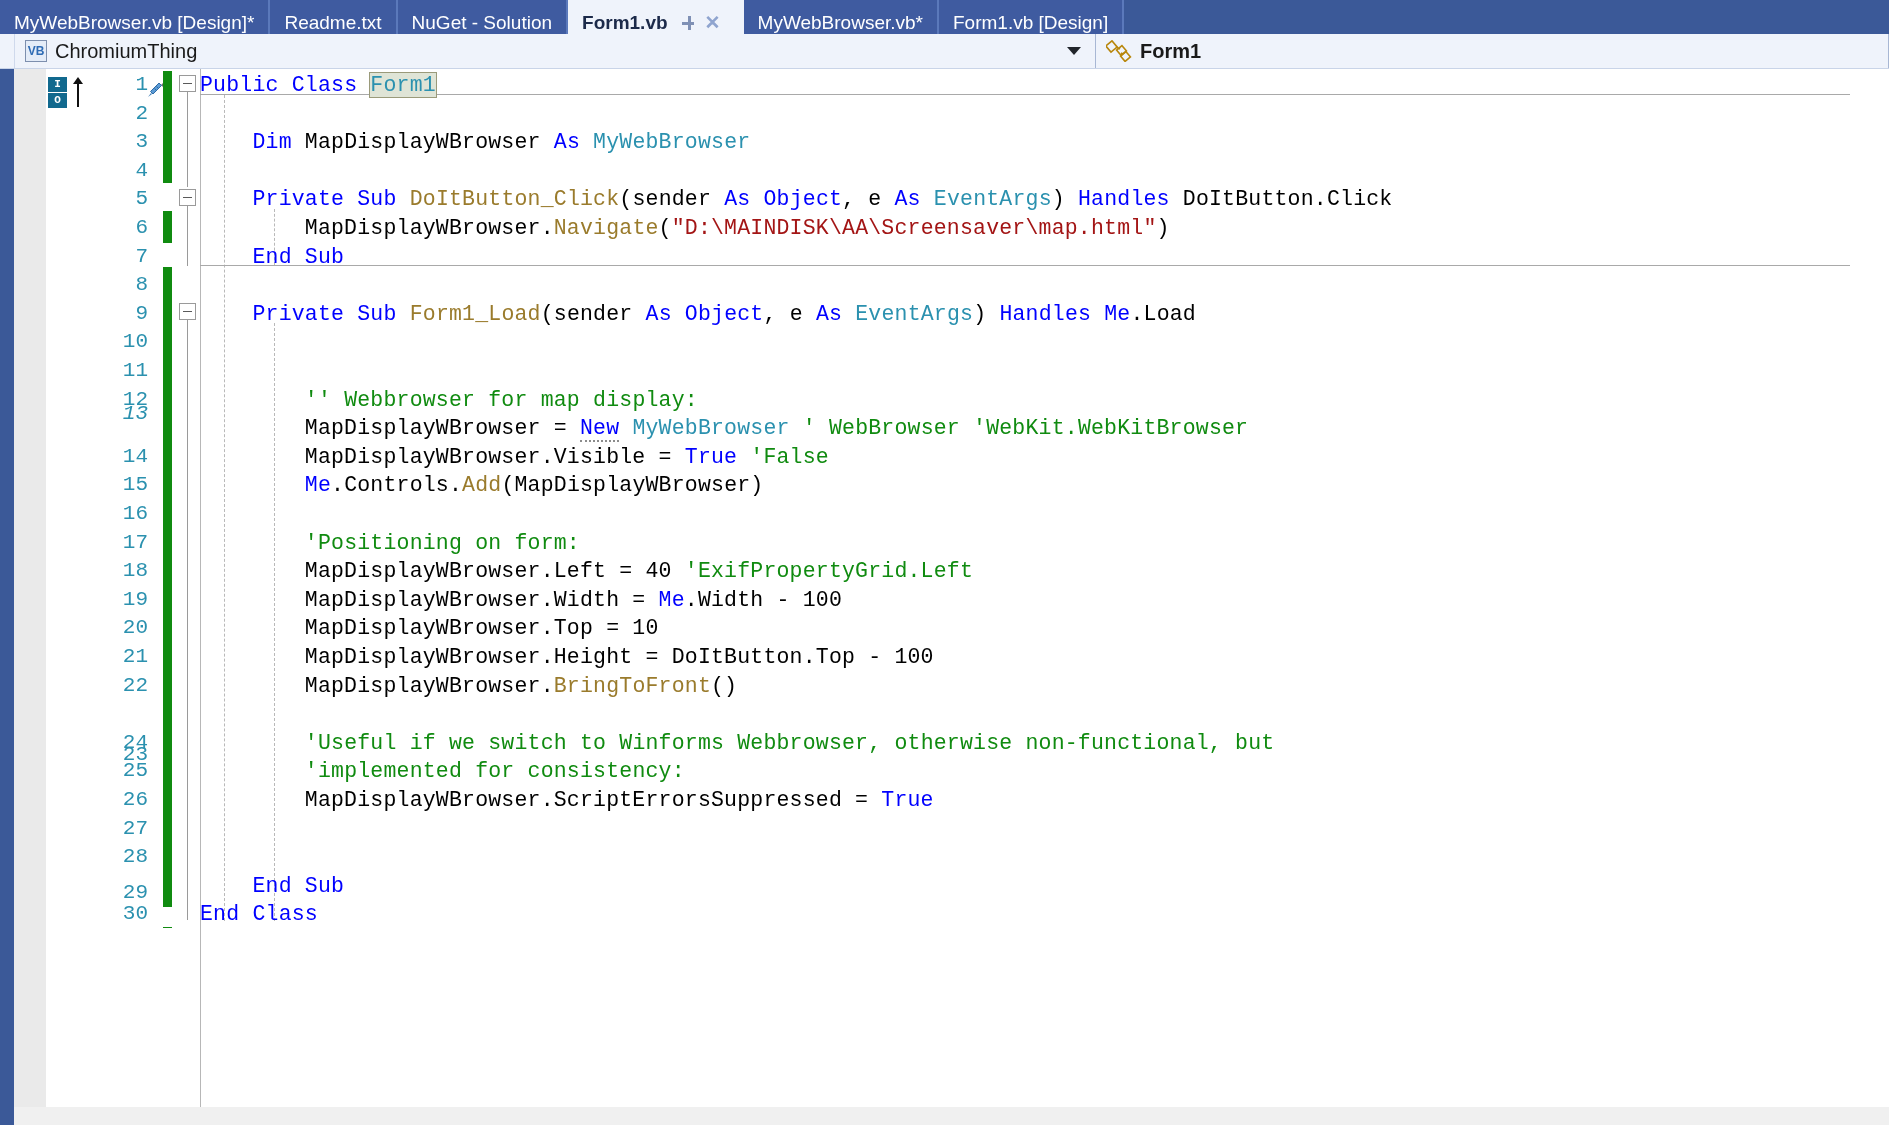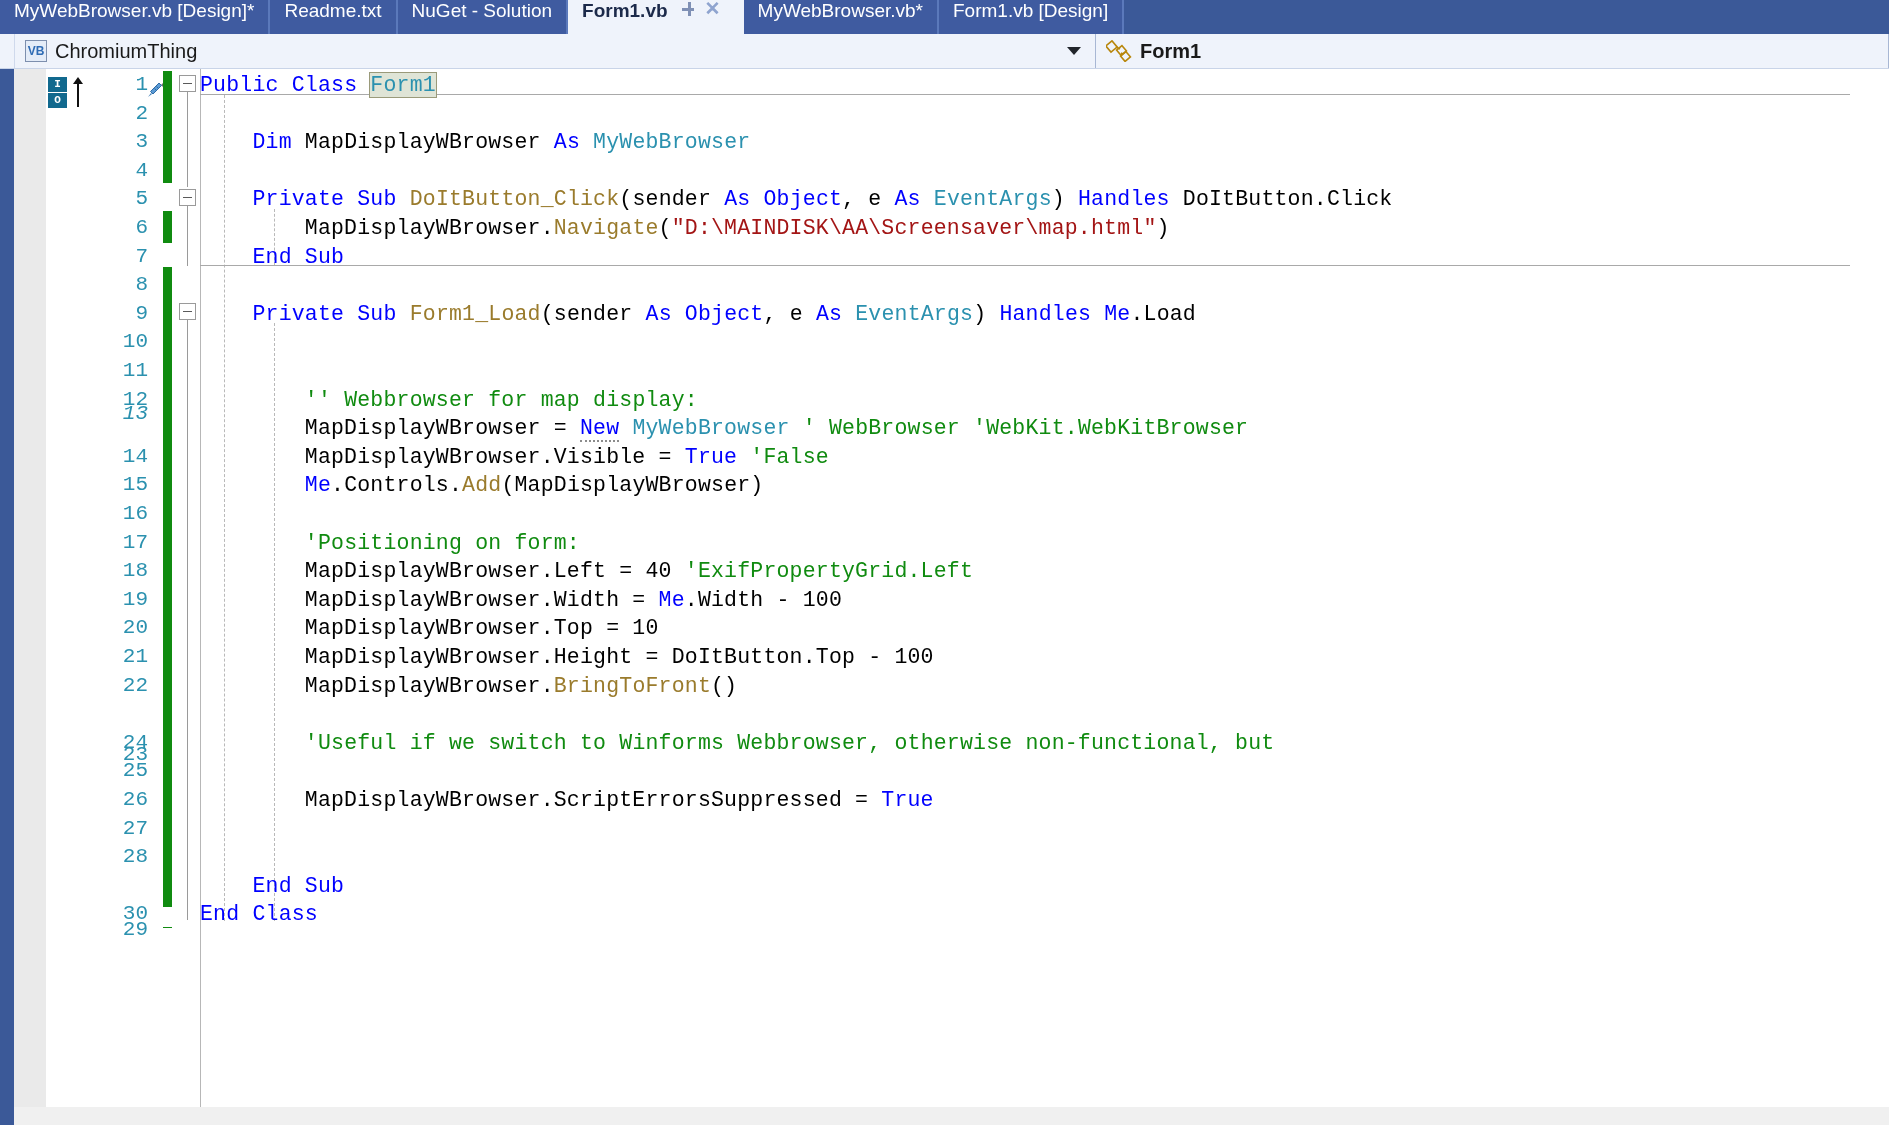--- a/index.html
+++ b/index.html
@@ -11,21 +11,21 @@
   }
   .app{position:relative;width:1889px;height:1125px;background:#ffffff;}
 
   
   .tabstrip{
     position:absolute;left:0;top:0;width:1889px;height:34px;
     background:#3b5998;
     display:flex;align-items:stretch;
   }
   .tab{
-    display:flex;align-items:flex-start;
+    display:flex;align-items:center;
     padding:0 14px;
     font-size:19px;
     color:#ffffff;
     background:#3f5ba0;
     border-right:2px solid #5b79bb;
     white-space:nowrap;
     height:46px;
     box-sizing:border-box;
   }
   .tab.active{
@@ -283,21 +283,21 @@
       <div class="ln" style="top:516.8px;">19</div>
       <div class="ln" style="top:545.4px;">20</div>
       <div class="ln" style="top:574px;">21</div>
       <div class="ln" style="top:602.6px;">22</div>
       <div class="ln" style="top:631.2px;margin-top:41px;">23</div>
       <div class="ln" style="top:659.8px;">24</div>
       <div class="ln" style="top:688.4px;">25</div>
       <div class="ln" style="top:717px;">26</div>
       <div class="ln" style="top:745.6px;">27</div>
       <div class="ln" style="top:774.2px;">28</div>
-      <div class="ln" style="top:847px;">29</div>
+      <div class="ln" style="top:810px;">29</div>
       <div class="ln" style="top:831.4px;">30</div>
     </div>
 
     <div class="changebar" style="top:2px;height:112px;"></div>
     <div class="changebar" style="top:142px;height:32px;"></div>
     <div class="changebar" style="top:198px;height:640px;"></div>
     <div class="changebar" style="top:858px;height:1px;"></div>
 
     <div class="codepane">
 
@@ -336,20 +336,21 @@
         <div class="cl" style="top:402.4px;"><span class="plain">        </span><span class="kw">Me</span><span class="plain">.Controls.</span><span class="meth">Add</span><span class="plain">(MapDisplayWBrowser)</span></div>
         <div class="cl" style="top:431px;"></div>
         <div class="cl" style="top:459.6px;"><span class="plain">        </span><span class="cmt">'Positioning on form:</span></div>
         <div class="cl" style="top:488.2px;"><span class="plain">        MapDisplayWBrowser.Left = 40 </span><span class="cmt">'ExifPropertyGrid.Left</span></div>
         <div class="cl" style="top:516.8px;"><span class="plain">        MapDisplayWBrowser.Width = </span><span class="kw">Me</span><span class="plain">.Width - 100</span></div>
         <div class="cl" style="top:545.4px;"><span class="plain">        MapDisplayWBrowser.Top = 10</span></div>
         <div class="cl" style="top:574px;"><span class="plain">        MapDisplayWBrowser.Height = DoItButton.Top - 100</span></div>
         <div class="cl" style="top:602.6px;"><span class="plain">        MapDisplayWBrowser.</span><span class="meth">BringToFront</span><span class="plain">()</span></div>
         <div class="cl" style="top:631.2px;"></div>
         <div class="cl" style="top:659.8px;"><span class="plain">        </span><span class="cmt">'Useful if we switch to Winforms Webbrowser, otherwise non-functional, but</span></div>
+        <div class="cl" style="top:688.4px;"><span class="plain">        </span><span class="cmt">'implemented for consistency:</span></div>
         <div class="cl" style="top:717px;"><span class="plain">        MapDisplayWBrowser.ScriptErrorsSuppressed = </span><span class="kw">True</span></div>
         <div class="cl" style="top:774.2px;"></div>
         <div class="cl" style="top:802.8px;"><span class="plain">    </span><span class="kw">End</span><span class="plain"> </span><span class="kw">Sub</span></div>
         <div class="cl" style="top:831.4px;"><span class="kw">End</span><span class="plain"> </span><span class="kw">Class</span></div>
       </div>
     </div>
   </div>
 
   <div class="bottom-indicator"></div>
   <div class="hscroll-track"></div>

